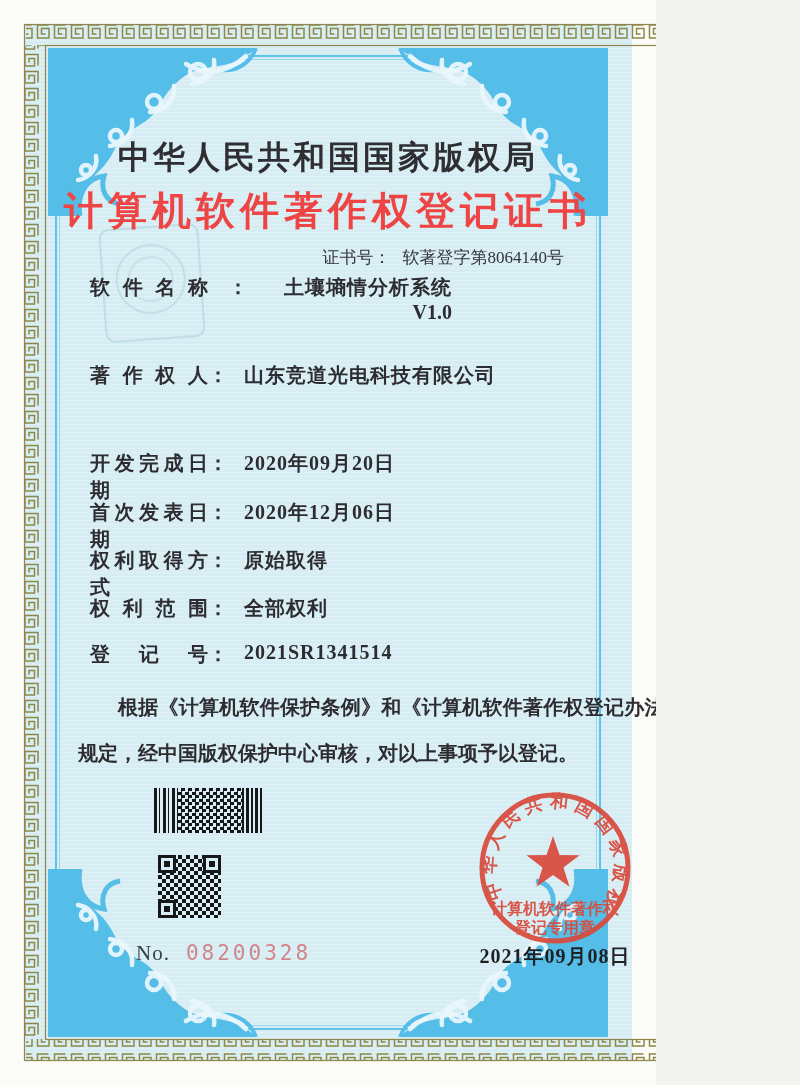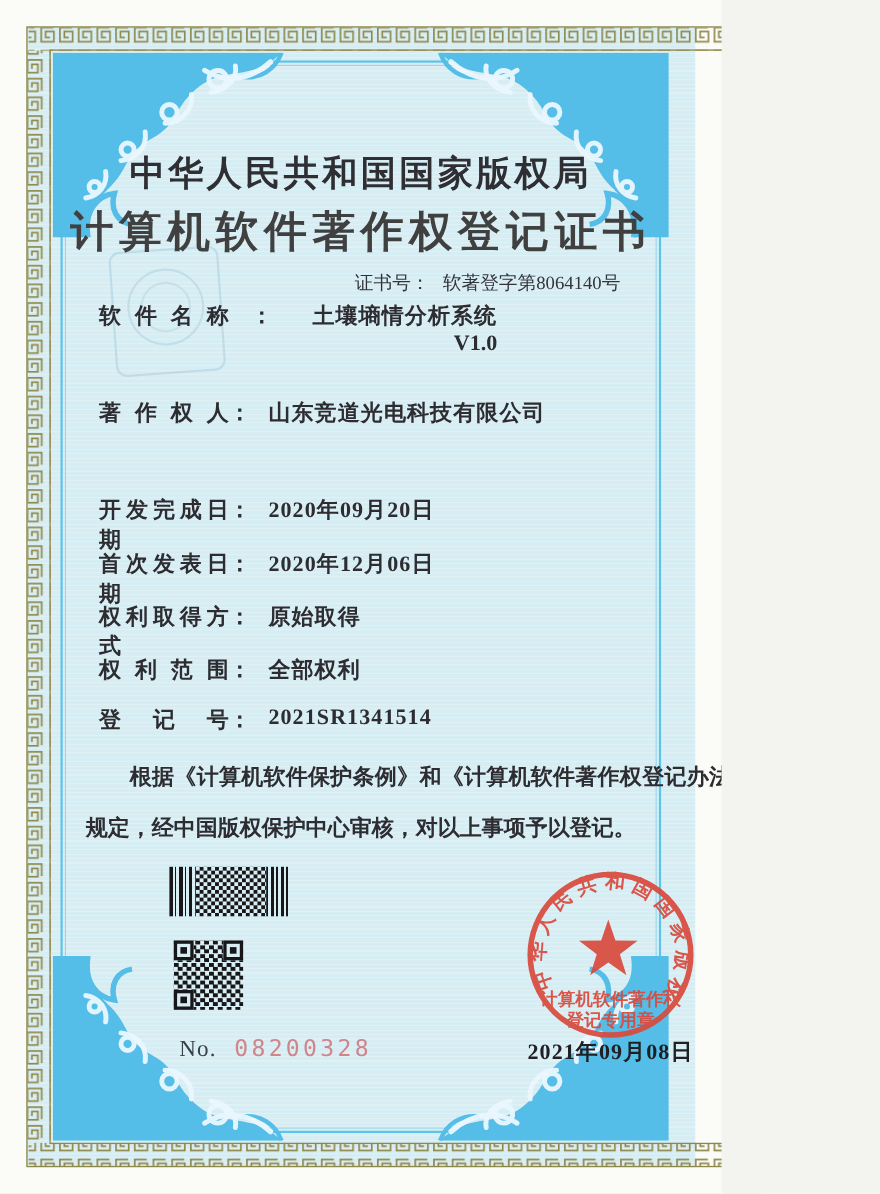--- a/index.html
+++ b/index.html
@@ -31,21 +31,21 @@
     position:absolute;left:102px;top:226px;width:96px;height:110px;z-index:1;
     border:2px solid rgba(160,200,214,.45);border-radius:10px;transform:rotate(-4deg);
   }
   .emboss::before{content:"";position:absolute;left:12px;top:16px;width:66px;height:66px;
     border:2px solid rgba(160,200,214,.4);border-radius:50%;}
   .emboss::after{content:"";position:absolute;left:24px;top:28px;width:42px;height:42px;
     border:2px solid rgba(160,200,214,.35);border-radius:50%;}
   
   .txt{position:absolute;z-index:5;color:#2c2c31;}
   .authority{left:0;right:0;top:136px;text-align:center;font-size:32px;font-weight:bold;letter-spacing:3px;color:#2e2e33;}
-  .cert-title{left:0;right:0;top:184px;text-align:center;font-size:39px;font-weight:bold;letter-spacing:5px;color:#404040;}
+  .cert-title{left:0;right:0;top:184px;text-align:center;font-size:39px;font-weight:bold;letter-spacing:5px;color:#ef4444;}
   .certno{right:92px;top:246px;font-size:17px;font-weight:normal;color:#33333a;}
   .certno .lab{margin-right:12px;}
   .row{position:absolute;left:90px;display:flex;font-size:20px;font-weight:bold;z-index:5;color:#2c2c31;}
   .flabel{display:inline-block;width:118px;text-align:justify;text-align-last:justify;}
   .fcolon{display:inline-block;}
   .fvalue{margin-left:16px;letter-spacing:1px;text-align:right;}
   .r0{top:274px;gap:20px;} .r1{top:362px;} .r2{top:450px;} .r3{top:499px;}
   .r4{top:547px;} .r5{top:595px;} .r6{top:641px;}
   .v2{margin-top:6px;letter-spacing:0;}
   .para{
@@ -64,21 +64,21 @@
       background:repeating-conic-gradient(#17171a 0% 25%,transparent 0% 50%);
       background-size:8px 8px;}
   .finder{position:absolute;width:12px;height:12px;border:3px solid #17171a;background:#d7edf4;}
   .finder::after{content:"";position:absolute;left:3px;top:3px;width:6px;height:6px;background:#17171a;}
   .f-tl{left:0;top:0;} .f-tr{right:0;top:0;} .f-bl{left:0;bottom:0;}
   
   .seal{position:absolute;left:473px;top:788px;z-index:6;opacity:.92;}
   .seal-date{position:absolute;left:468px;top:943px;width:174px;text-align:center;
     font-size:20px;font-weight:bold;letter-spacing:1px;color:#1f1f24;z-index:5;}
   
-  .serial{position:absolute;left:136px;top:941px;display:flex;align-items:baseline;z-index:5;margin-left:27px;}
+  .serial{position:absolute;left:136px;top:941px;display:flex;align-items:baseline;z-index:5;}
   .serial .no{font-size:21px;color:#3a4048;letter-spacing:1px;}
   .serial .digits{margin-left:16px;font-family:"DejaVu Sans Mono",monospace;
     font-size:21px;letter-spacing:3px;color:#d0858b;}
 </style>
 </head>
 <body>
 
 <div class="sheet">
   <div class="paper"></div>
 

